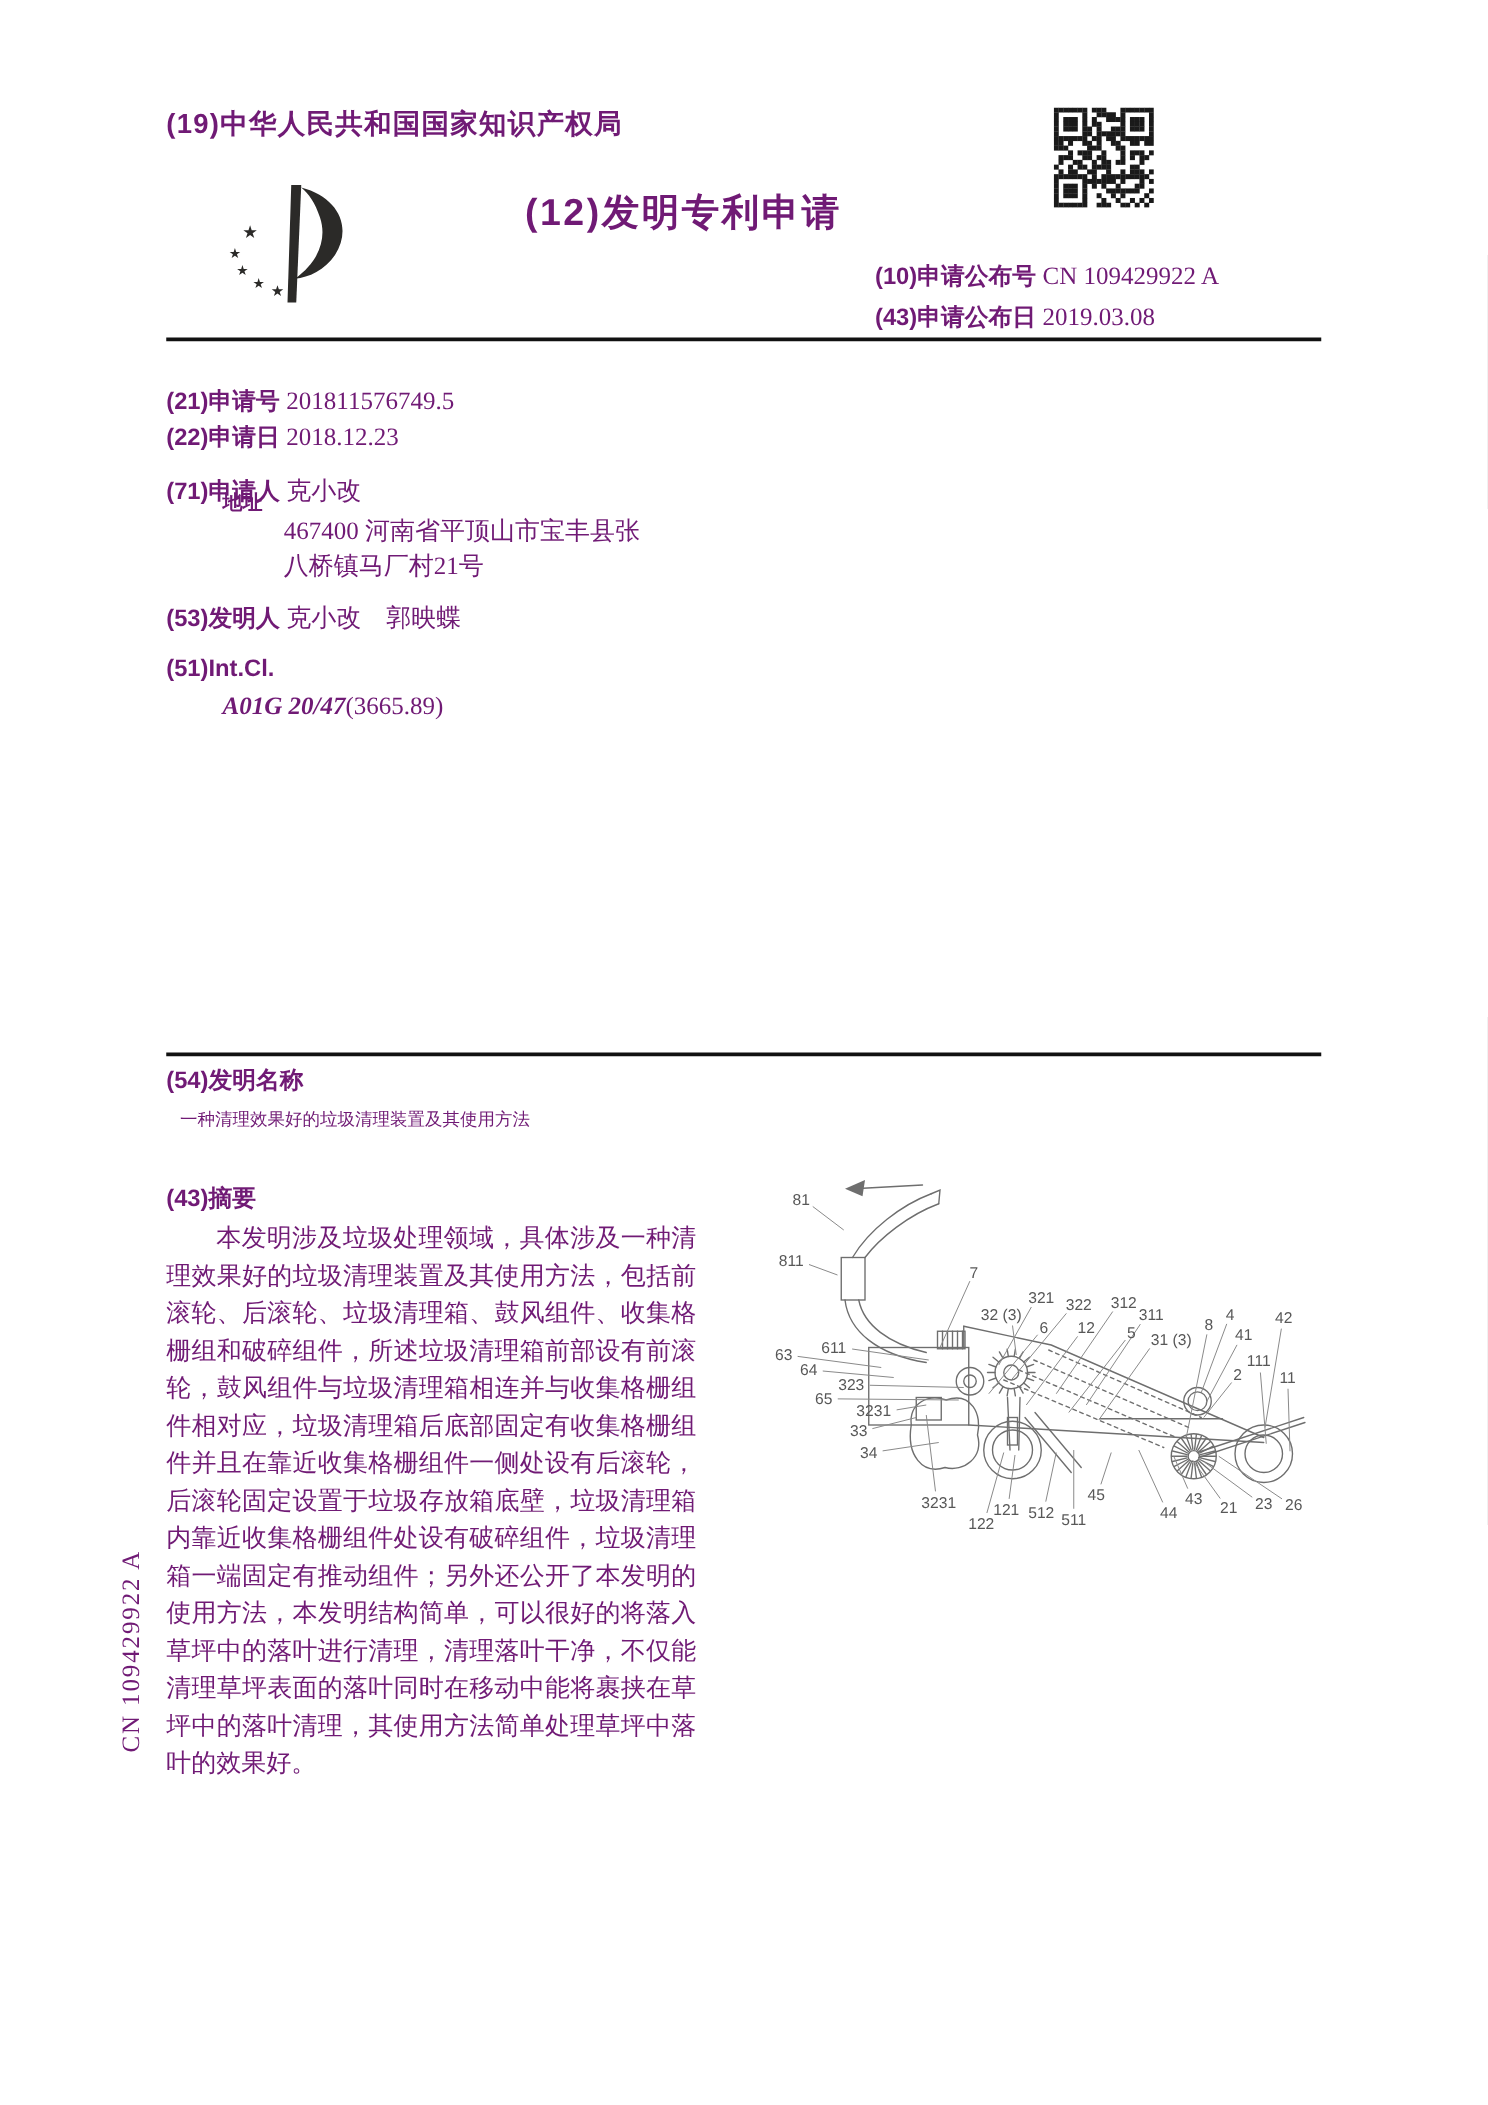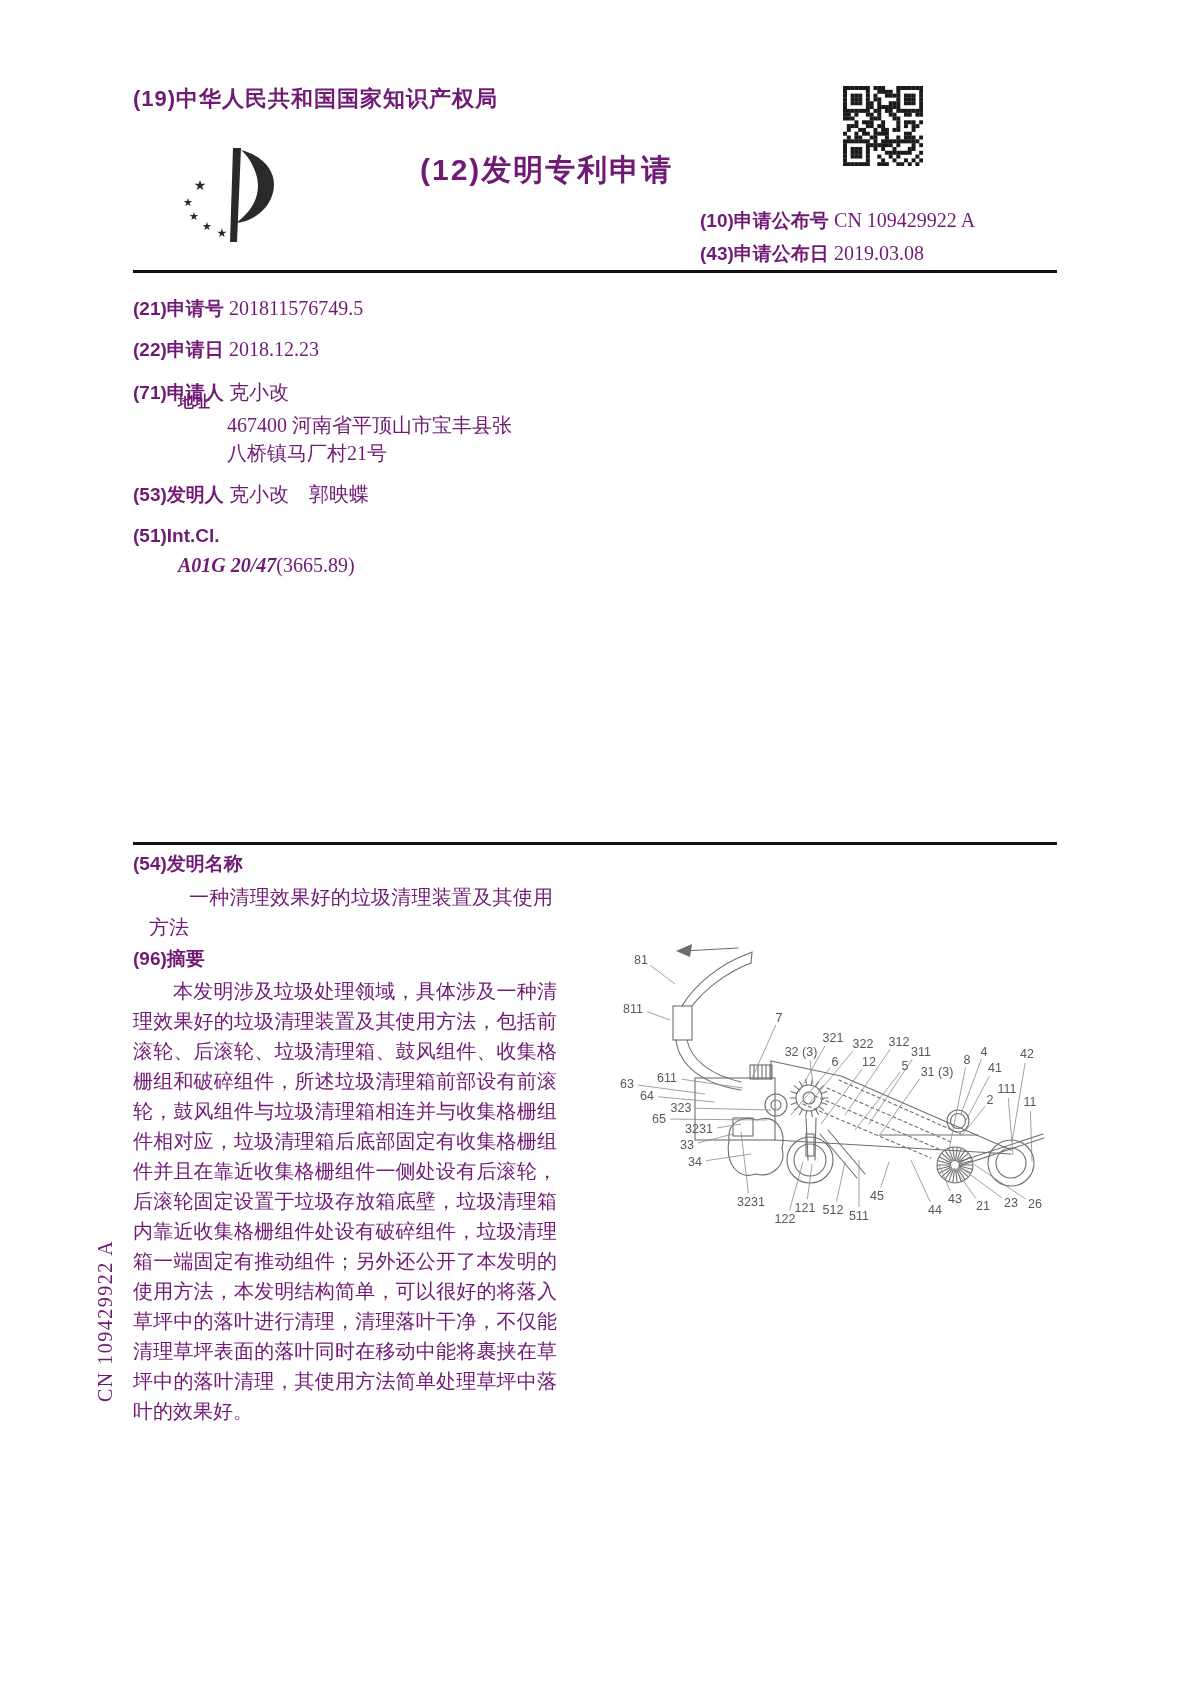--- a/index.html
+++ b/index.html
@@ -18,21 +18,21 @@
   .rule{left:133px; width:924px; height:2.5px; background:#111;}
   .row{left:133px; font-size:19px; white-space:nowrap;}
   .row .val{font-size:20px;}
   .addr-label{left:178px; top:392px; font-size:16px;}
   .addr-val{left:227px; top:411px; width:302px; font-size:20px; line-height:28px;}
   .intcl-val{left:178px; top:554px; font-size:20px; font-style:italic; font-weight:600;}
   .intcl-val .dt{font-style:normal; font-weight:normal;}
   .pages{left:520px; top:810px; width:420px; text-align:right; font-size:17px;}
   .pages span{margin-left:22px;}
   .sec-label{left:133px; font-size:19px;}
-  .title-text{left:149px; top:882px; width:404px; font-size:20px; line-height:30px; text-indent:2em; text-align:justify;}
+  .title-text{left:116px; top:882px; width:404px; font-size:14px; line-height:30px; text-indent:2em; text-align:justify;}
   .abstract{left:133px; top:976px; width:424px; font-size:20px; line-height:30px; text-indent:2em; text-align:justify;}
   .sidecode{
     left:94px; top:1402px; width:170px; font-size:20px; letter-spacing:1.5px;
     transform:rotate(-90deg); transform-origin:0 0; white-space:nowrap;
   }
   .qr{left:843px; top:86px;}
   .logo{left:176px; top:146px;}
   .figure{left:575px; top:872px;}
   svg text.figlbl{
     font-family:"Liberation Sans","DejaVu Sans",sans-serif;
@@ -313,21 +313,21 @@
 
   <div class="abs publine" style="top:208px">
     <span class="b">(10)申请公布号 </span><span class="serif val">CN 109429922 A</span>
   </div>
   <div class="abs publine" style="top:241px">
     <span class="b">(43)申请公布日 </span><span class="serif val">2019.03.08</span>
   </div>
 
   <div class="abs rule" style="top:270px"></div>
 
-  <div class="abs row" style="top:296px">
+  <div class="abs row" style="top:308px">
     <span class="b">(21)申请号 </span><span class="serif val">201811576749.5</span>
   </div>
   <div class="abs row" style="top:337px">
     <span class="b">(22)申请日 </span><span class="serif val">2018.12.23</span>
   </div>
   <div class="abs row" style="top:379px">
     <span class="b">(71)申请人 </span><span class="serif val">克小改</span>
   </div>
   <div class="abs addr-label b">地址</div>
   <div class="abs addr-val serif">467400 河南省平顶山市宝丰县张八桥镇马厂村21号</div>
@@ -340,21 +340,21 @@
   <div class="abs intcl-val serif">
     <span>A01G 20/47</span><span class="dt">(3665.89)</span>
   </div>
 
 
   <div class="abs rule" style="top:842px"></div>
 
   <div class="abs sec-label b" style="top:851px">(54)发明名称</div>
   <div class="abs title-text serif">一种清理效果好的垃圾清理装置及其使用方法</div>
 
-  <div class="abs sec-label b" style="top:946px">(96)摘要</div>
+  <div class="abs sec-label b" style="top:946px">(43)摘要</div>
   <div class="abs abstract serif">本发明涉及垃圾处理领域，具体涉及一种清理效果好的垃圾清理装置及其使用方法，包括前滚轮、后滚轮、垃圾清理箱、鼓风组件、收集格栅组和破碎组件，所述垃圾清理箱前部设有前滚轮，鼓风组件与垃圾清理箱相连并与收集格栅组件相对应，垃圾清理箱后底部固定有收集格栅组件并且在靠近收集格栅组件一侧处设有后滚轮，后滚轮固定设置于垃圾存放箱底壁，垃圾清理箱内靠近收集格栅组件处设有破碎组件，垃圾清理箱一端固定有推动组件；另外还公开了本发明的使用方法，本发明结构简单，可以很好的将落入草坪中的落叶进行清理，清理落叶干净，不仅能清理草坪表面的落叶同时在移动中能将裹挟在草坪中的落叶清理，其使用方法简单处理草坪中落叶的效果好。</div>
 
   <div class="abs sidecode serif">CN 109429922 A</div>
 
   <svg class="abs figure" width="500" height="360" viewBox="0 0 500 360">
     <g stroke="#6e6e6e" fill="none" stroke-width="1.1" stroke-linecap="round">
 
       <line x1="163" y1="76" x2="108" y2="79"></line>
       <path d="M101,79 L117,72 L115,85 Z" fill="#6e6e6e" stroke="none"></path>
 

